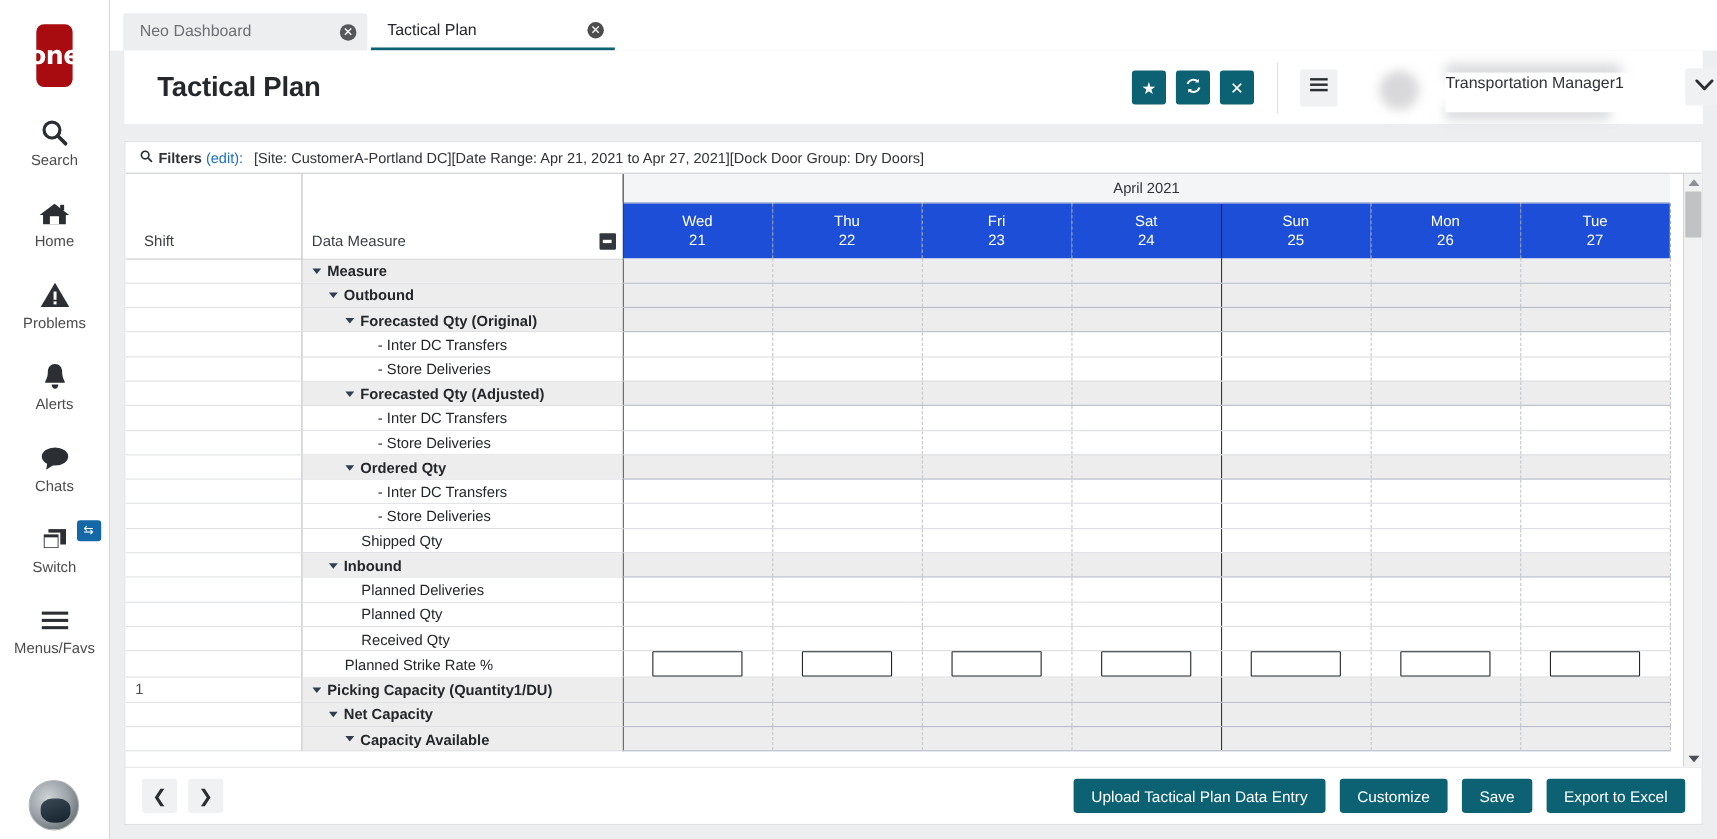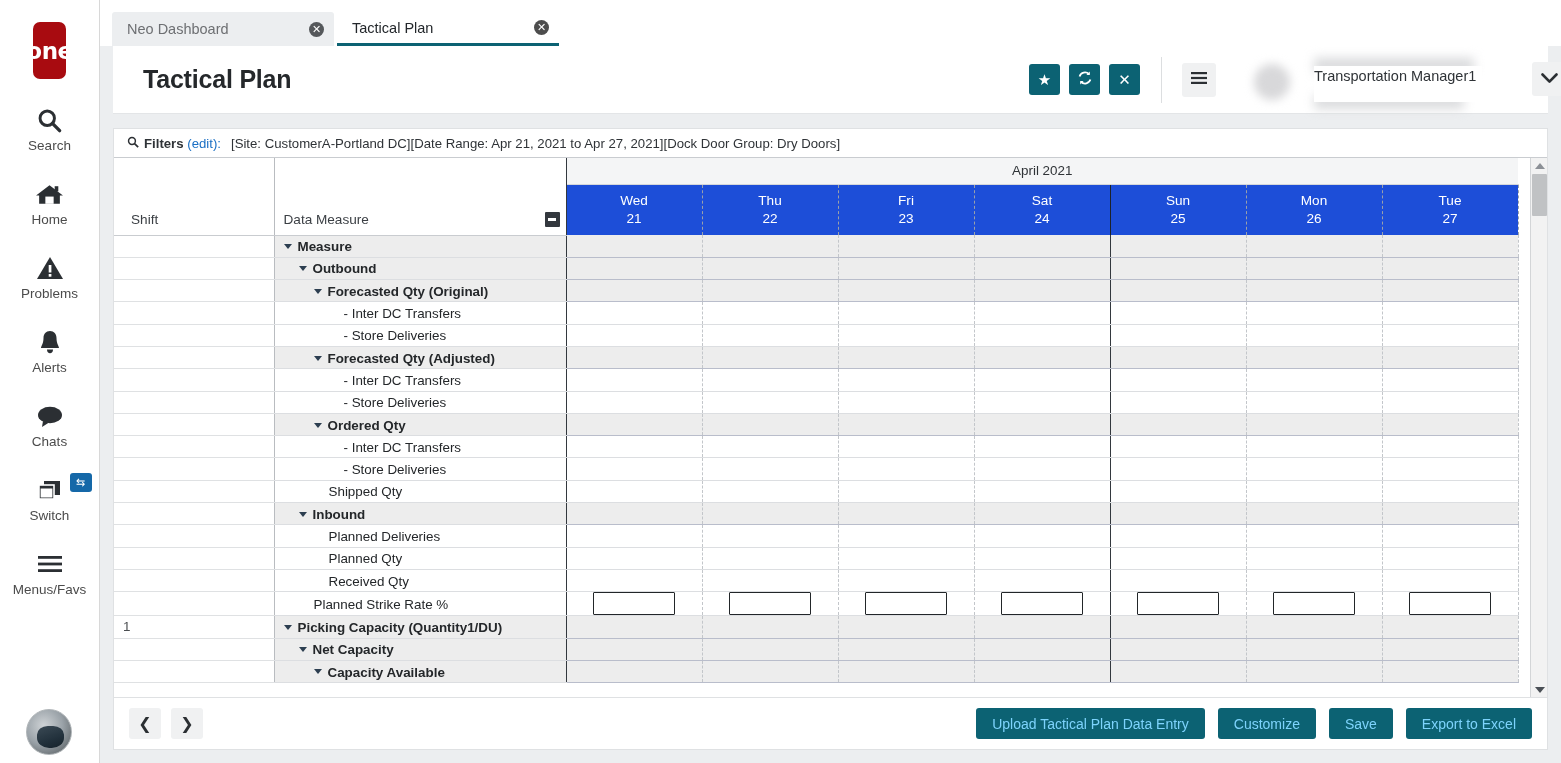--- a/index.html
+++ b/index.html
@@ -226,21 +226,21 @@
     background: #ffffff; border: 1px solid #dfe1e3; border-top: none;
     display: flex; align-items: center; padding: 0 15px;
   }
   .pagebtn {
     width: 32px; height: 31px; background: #f0f1f2; border-radius: 3px;
     margin-right: 10px; display: flex; align-items: center; justify-content: center;
     cursor: pointer; color: #2b2f33; font-size: 16px; font-family: "DejaVu Sans", sans-serif;
   }
   .footer-actions { margin-left: auto; display: flex; align-items: center; gap: 13px; }
   .tealbtn {
-    height: 31px; background: #0c6273; color: #7dd3fc; border: none; border-radius: 3px;
+    height: 31px; background: #0c6273; color: #ffffff; border: none; border-radius: 3px;
     padding: 0 16px; font-size: 14px; cursor: pointer;
     font-family: "Liberation Sans", sans-serif;
   }
   .bottomstrip { position: absolute; left:0; right:0; bottom:0; height: 13px; background:#eceef0; }
 </style>
 </head>
 <body>
 
 <div class="app">
 

